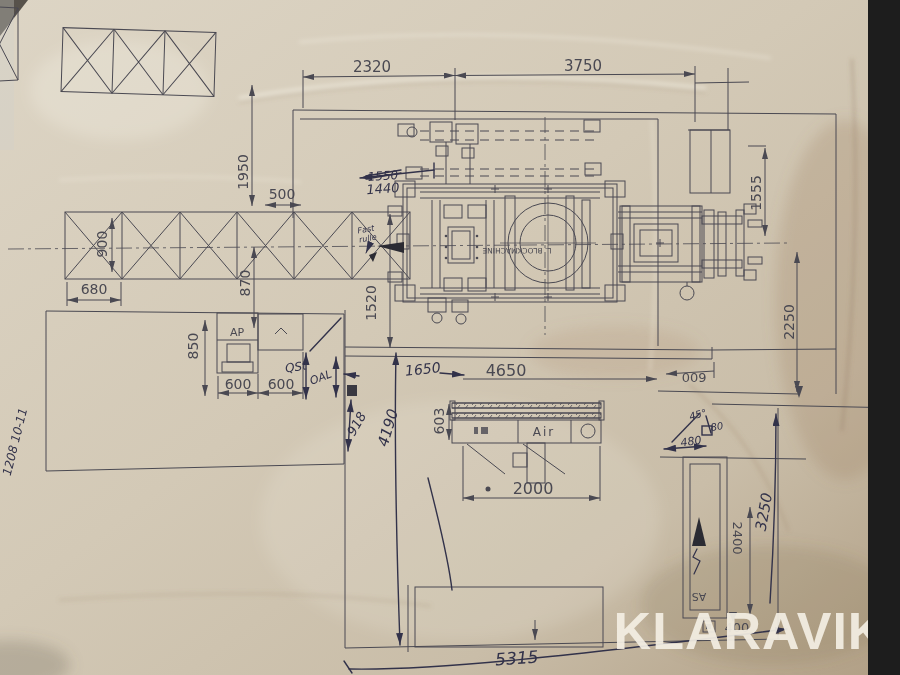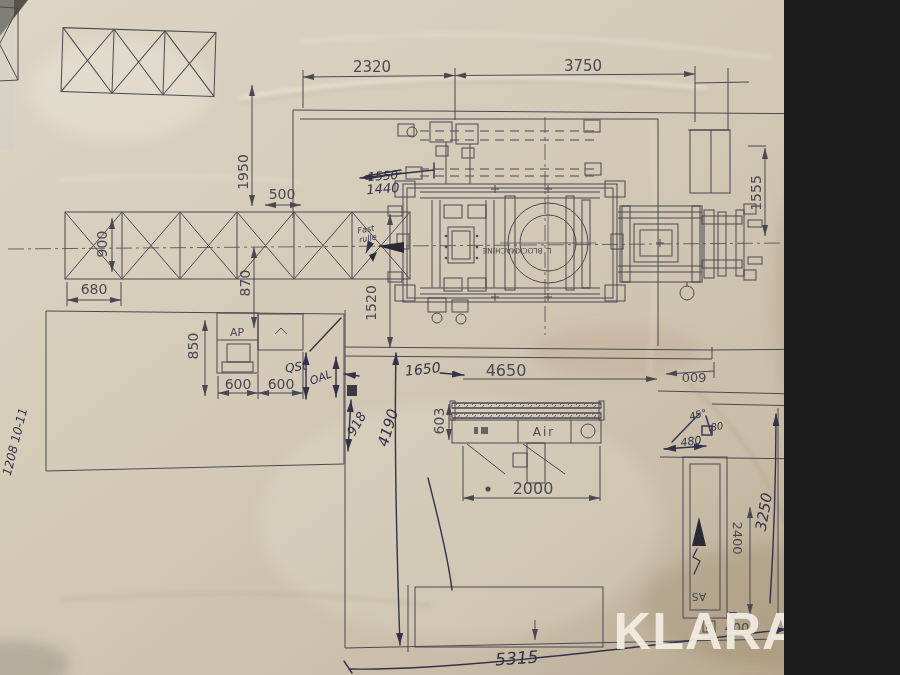--- a/index.html
+++ b/index.html
@@ -1,19 +1,19 @@
 <!DOCTYPE html>
 <html style="--paper: #d3c9b6; --ink_printed: #4a4952; --ink_hand: #32324a; --watermark: #f4efe4;"><head>
 <meta charset="utf-8">
 <style>
   :root{
     --paper:#d3c9b6; --ink_printed:#4a4952; --ink_hand:#32324a; --watermark:#f4efe4;
   }
   html,body{margin:0;padding:0;background:#1d1d1d;}
-  .stage{width:784px;height:675px;position:relative;overflow:hidden;}
+  .stage{width:868px;height:675px;position:relative;overflow:hidden;}
   svg{display:block;}
   .pd{font-family:"DejaVu Sans","Liberation Sans",sans-serif;fill:var(--ink_printed);}
   .hd{font-family:"DejaVu Sans","Liberation Sans",sans-serif;font-style:italic;fill:var(--ink_hand);}
   .wm{font-family:"Liberation Sans","DejaVu Sans",sans-serif;font-weight:bold;fill:var(--watermark);opacity:.92;letter-spacing:1px;}
 </style>
 </head>
 <body>
 
 <div class="stage">
 <svg width="900" height="675" viewBox="0 0 900 675" xmlns="http://www.w3.org/2000/svg">

